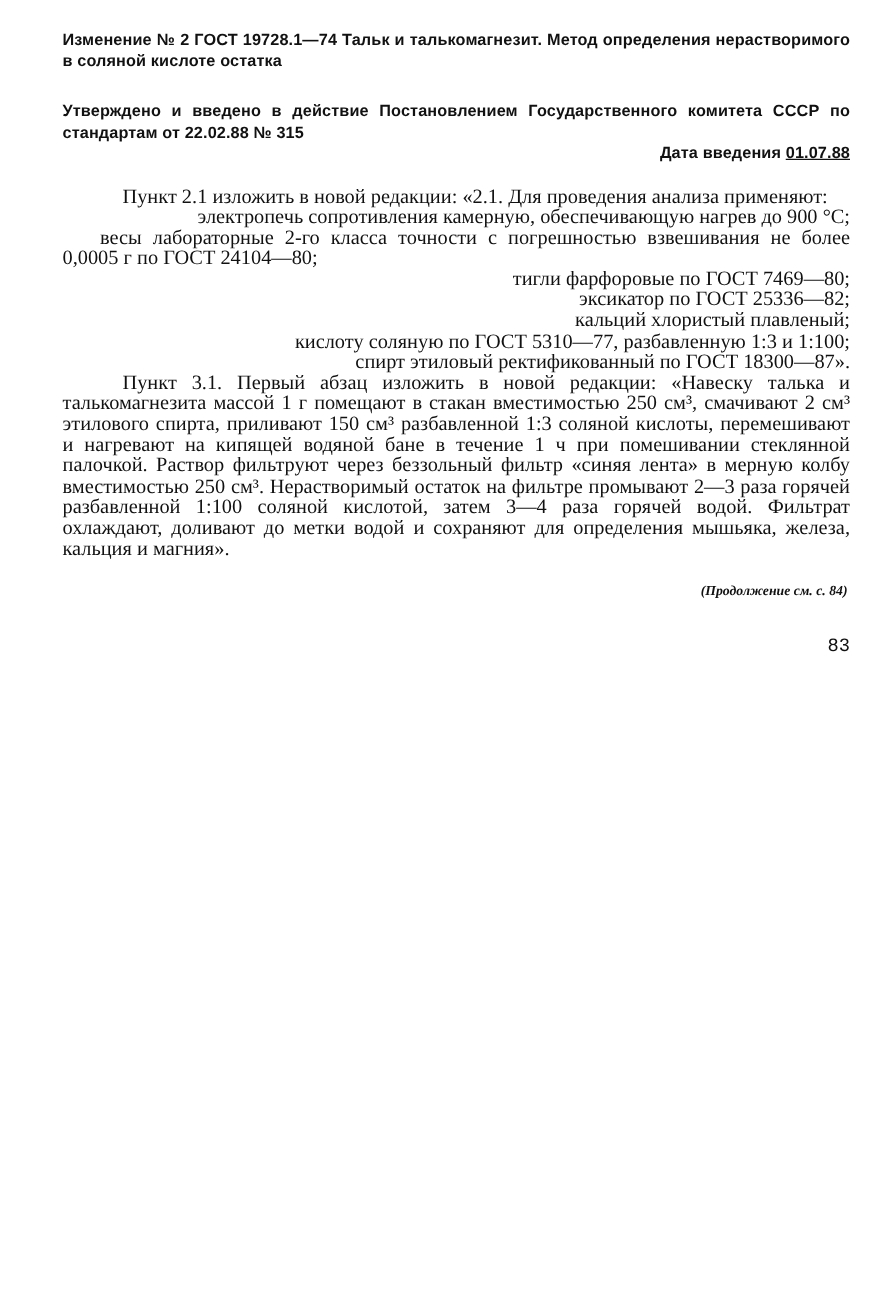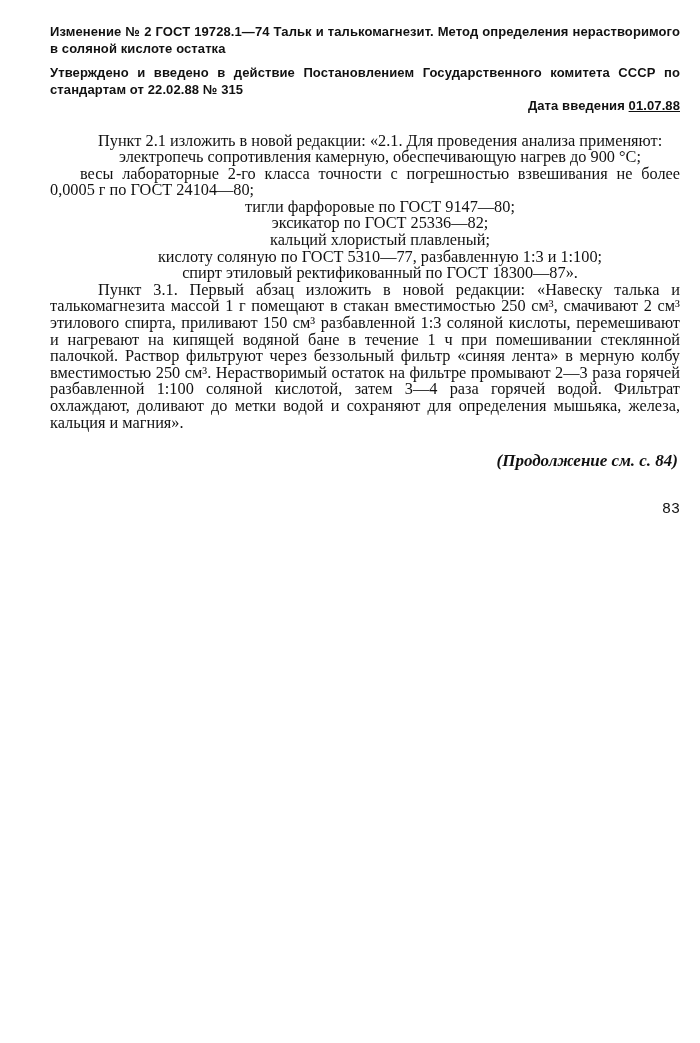--- a/index.html
+++ b/index.html
@@ -1,46 +1,46 @@
 <!DOCTYPE html>
 <html><head>
 <meta charset="utf-8">
 <style>
   html, body { margin: 0; padding: 0; background: #ffffff; }
   body { width: 700px; height: 1043px; position: relative; overflow: hidden; color: #111; }
   .page { position: absolute; left: 50px; top: 24px; width: 630px; }
   .hdr { font-family: "Liberation Sans", sans-serif; font-weight: bold; font-size: 13px; line-height: 16.5px; letter-spacing: 0.1px; text-align: justify; text-align-last: left; }
   .hdr-title { margin: 0; }
-  .hdr-approved { margin: 8px 0 0 0; }
+  .hdr-approved { margin: 24px 0 0 0; }
   .hdr-date { margin: 0; text-align: center; text-align-last: right; }
   .hdr-date .val { text-decoration: underline; }
   .body { margin-top: 18px; font-family: "Liberation Serif", serif; font-size: 16.3px; line-height: 16.6px; text-align: justify; }
   .body p { margin: 0; }
   .ind { text-indent: 48px; }
-  .list-item { padding-left: 30px; text-align: center; }
+  .list-item { padding-left: 30px; text-align: right; }
   .list-item.wrap { padding-left: 0; text-indent: 30px; text-align: justify; }
-  .cont { font-family: "Liberation Serif", serif; font-style: italic; font-weight: bold; font-size: 17px; text-align: right; margin-top: 20px; padding-right: 2px; }
+  .cont { font-family: "Liberation Serif", serif; font-style: italic; font-weight: bold; font-size: 11px; text-align: right; margin-top: 20px; padding-right: 2px; }
   .pagenum { font-family: Liberation Mono, monospace; font-size: 15px; text-align: right; margin-top: 30px; padding-right: 0px; }
 </style>
 </head>
 <body>
 
 <div class="page">
   <div class="hdr hdr-title">Изменение № 2 ГОСТ 19728.1—74 Тальк и талькомагнезит. Метод определения нерастворимого в соляной кислоте остатка</div>
   <div class="hdr hdr-approved">Утверждено и введено в действие Постановлением Государственного комитета СССР по стандартам от 22.02.88 № 315</div>
   <div class="hdr hdr-date">
     <span>Дата введения</span>
     <span class="val">01.07.88</span>
   </div>
 
   <div class="body">
     <p class="ind">Пункт 2.1 изложить в новой редакции: «2.1. Для проведения анализа применяют:</p>
     <p class="list-item">электропечь сопротивления камерную, обеспечивающую нагрев до 900 °С;</p>
     <p class="list-item wrap">весы лабораторные 2-го класса точности с погрешностью взвешивания не более 0,0005 г по ГОСТ 24104—80;</p>
-    <p class="list-item">тигли фарфоровые по ГОСТ 9147—80;</p>
+    <p class="list-item">тигли фарфоровые по ГОСТ 7469—80;</p>
     <p class="list-item">эксикатор по ГОСТ 25336—82;</p>
     <p class="list-item">кальций хлористый плавленый;</p>
     <p class="list-item">кислоту соляную по ГОСТ 5310—77, разбавленную 1:3 и 1:100;</p>
     <p class="list-item">спирт этиловый ректификованный по ГОСТ 18300—87».</p>
     <p class="ind">Пункт 3.1. Первый абзац изложить в новой редакции: «Навеску талька и талькомагнезита массой 1 г помещают в стакан вместимостью 250 см³, смачивают 2 см³ этилового спирта, приливают 150 см³ разбавленной 1:3 соляной кислоты, перемешивают и нагревают на кипящей водяной бане в течение 1 ч при помешивании стеклянной палочкой. Раствор фильтруют через беззольный фильтр «синяя лента» в мерную колбу вместимостью 250 см³. Нерастворимый остаток на фильтре промывают 2—3 раза горячей разбавленной 1:100 соляной кислотой, затем 3—4 раза горячей водой. Фильтрат охлаждают, доливают до метки водой и сохраняют для определения мышьяка, железа, кальция и магния».</p>
   </div>
 
   <div class="cont">(Продолжение см. с. 84)</div>
   <div class="pagenum">83</div>
 </div>

